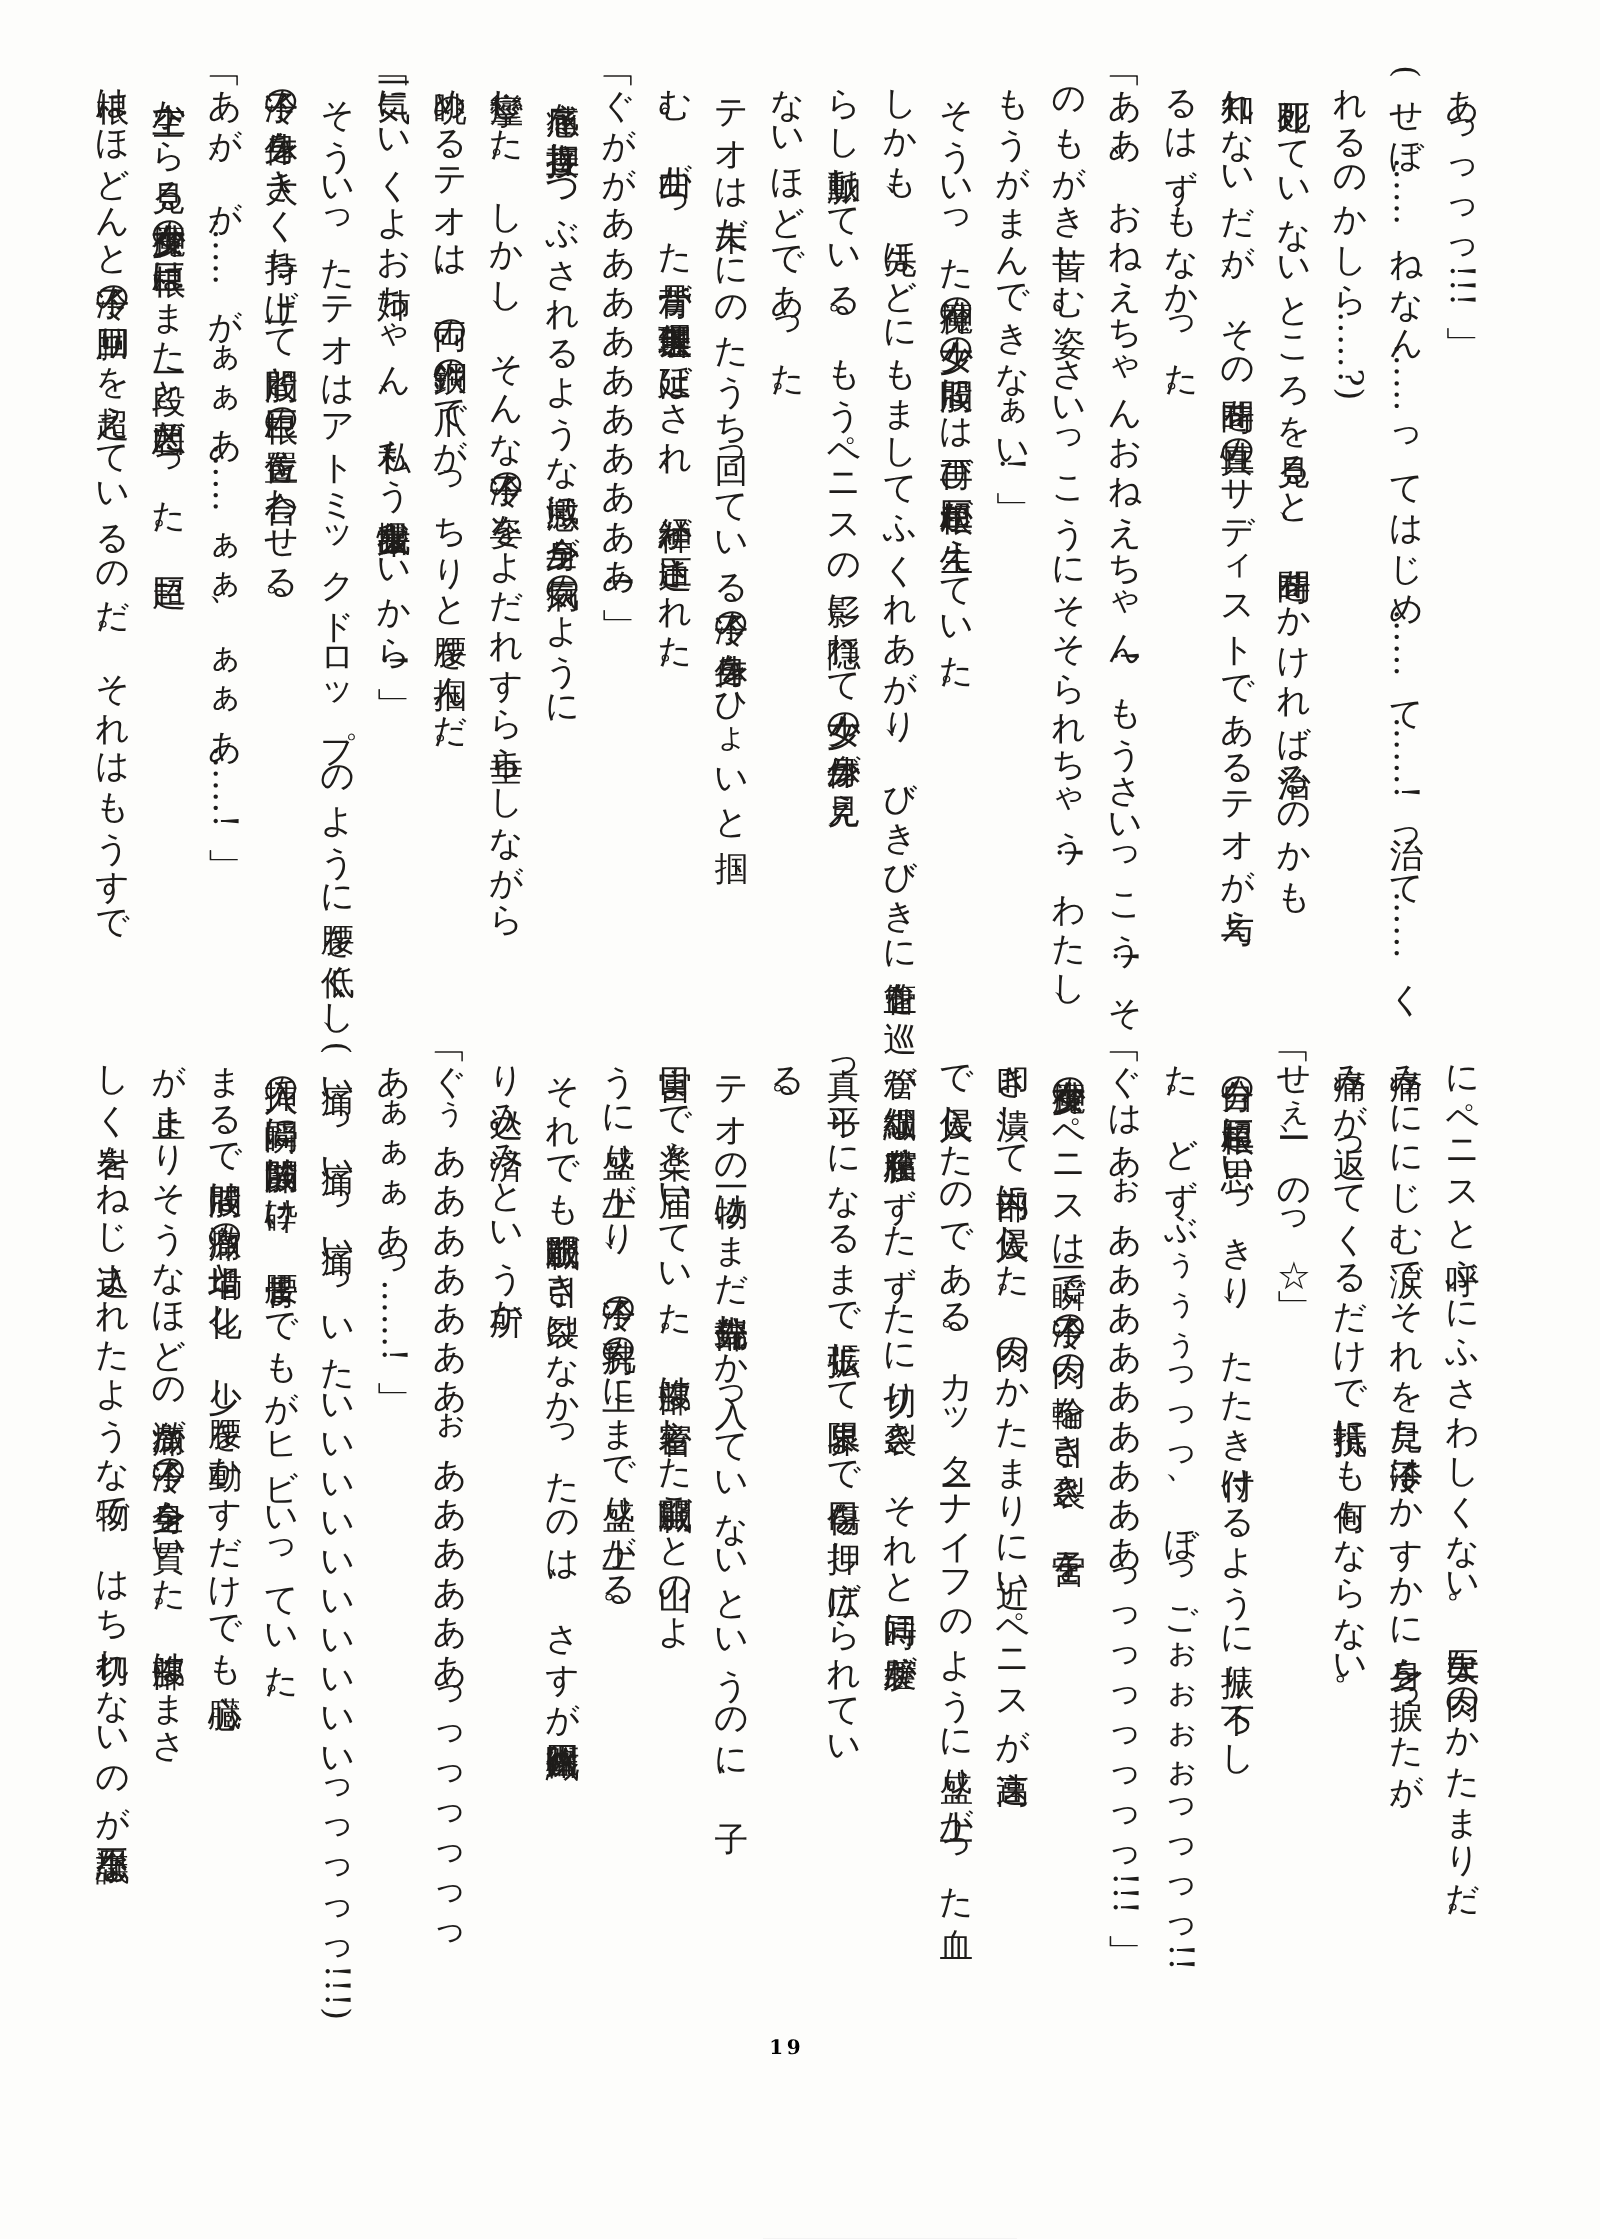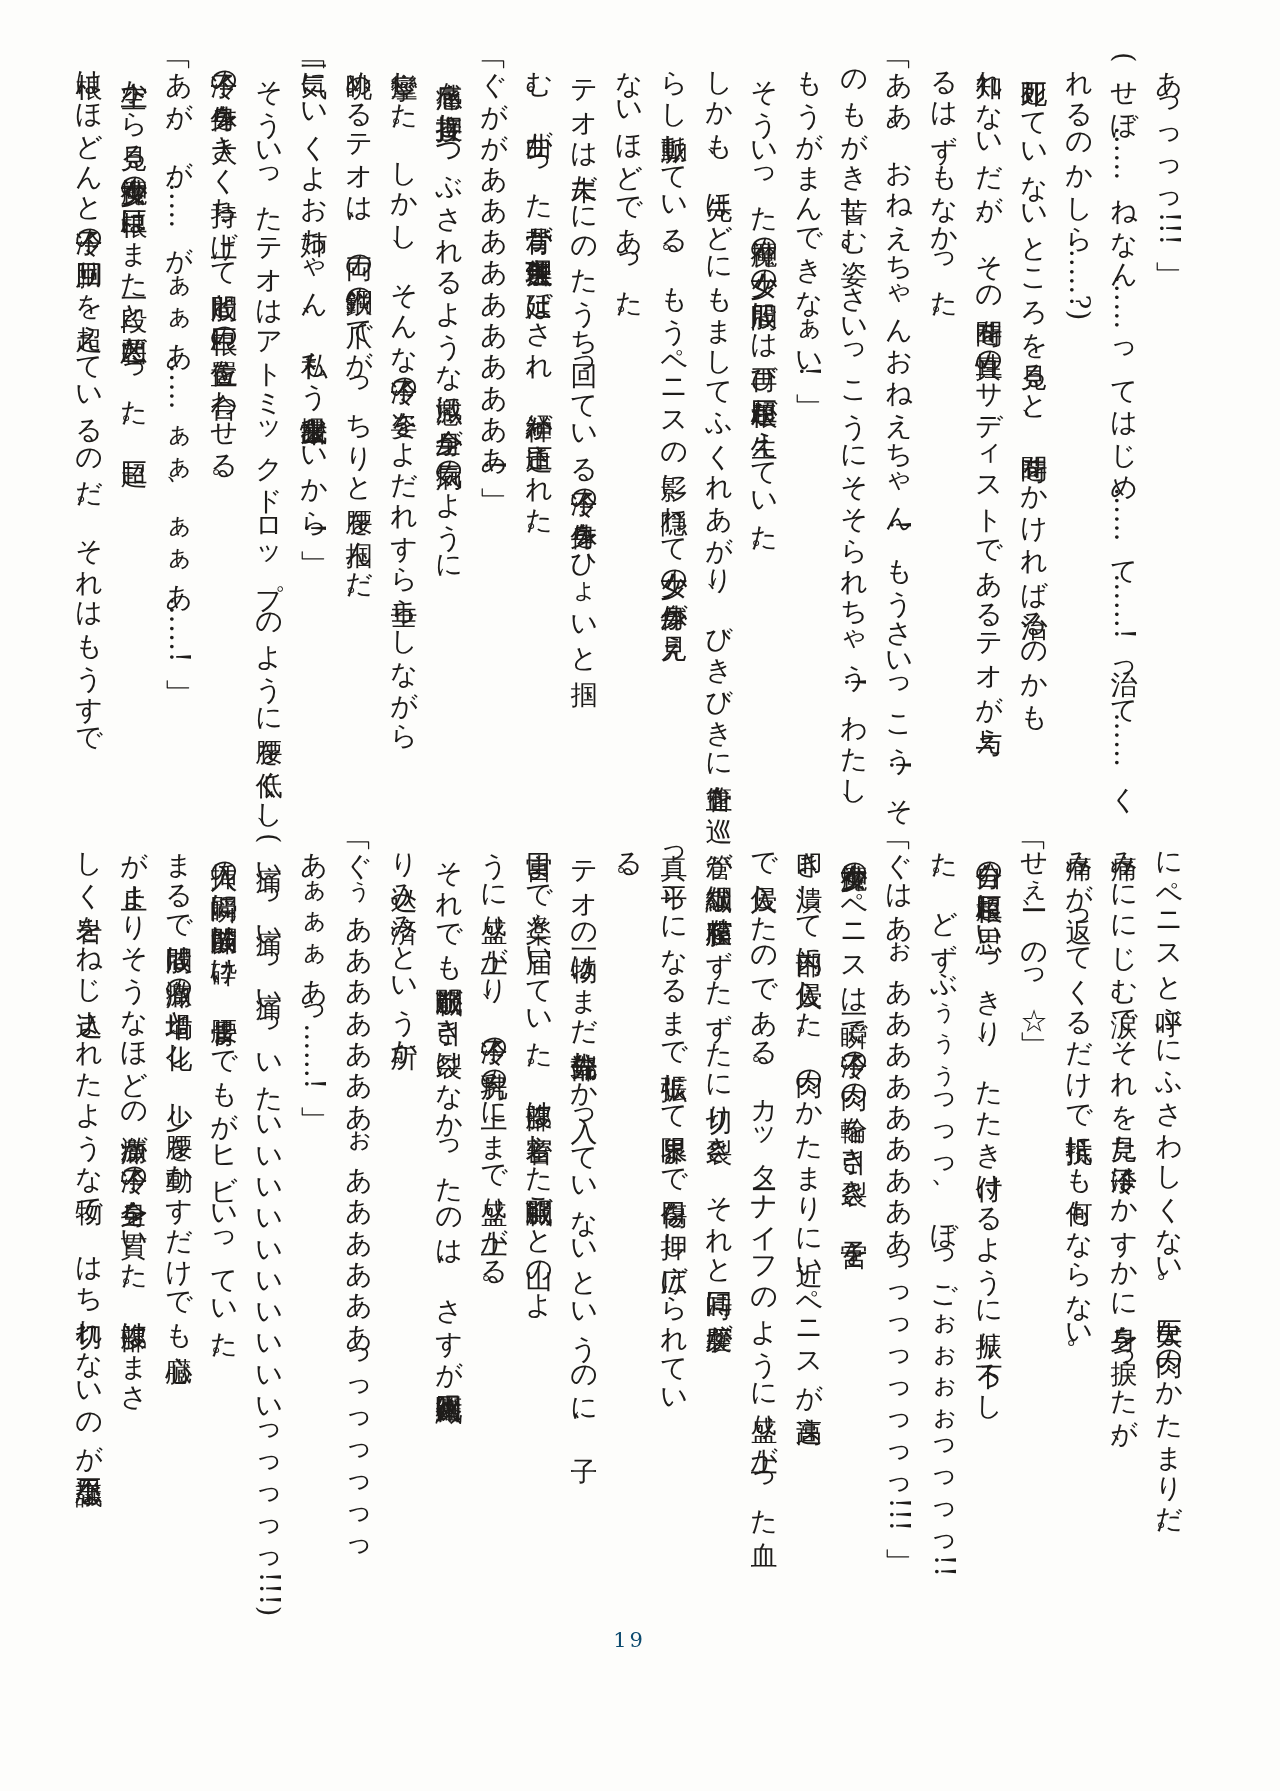--- a/index.html
+++ b/index.html
@@ -30,23 +30,24 @@
   .vblock-bottom { top: 833px; height: 800px; }
   .vcol {
     
   }
   .pagenum {
     position: absolute;
     top: 1628px;
     left: 67px;
     width: 1125px;
     text-align: center;
-    font-size: 21px;
+    font-size: 16px;
     letter-spacing: 3px;
-    color: #0c4a6e;
+    color: #000000;
+    font-weight: bold;
   }
 </style>
 </head>
 <body>
 
 <div class="page">
   <div class="vblock vblock-top"><div class="vcol">あっっっっ!!!」</div><div class="vcol">(せぼ……ねなん……ってはじめ……て……! 治って……く</div><div class="vcol">れるのかしら……?)</div><div class="vcol"> 即死していないところを見ると、時間をかければ治るのかも</div><div class="vcol">知れないだが、その時間を真性のサディストであるテオが与え</div><div class="vcol">るはずもなかった。</div><div class="vcol">「ああ、おねえちゃんおねえちゃん! もうさいっこう! そ</div><div class="vcol">のもがき苦しむ姿、さいっこうにそそられちゃう! わたし、</div><div class="vcol">もうがまんできなぁい!」</div><div class="vcol"> そういった魔神の少女の股間には再び超巨根が生えていた。</div><div class="vcol">しかも、先ほどにもましてふくれあがり、びきびきに血管を巡</div><div class="vcol">らし脈動している。もうペニスの影に隠れて少女の身体が見え</div><div class="vcol">ないほどであった。</div><div class="vcol"> テオは未だにのたうち回っている冷子の身体をひょいと掴</div><div class="vcol">む。曲がった背骨が無理矢理引き延ばされ、神経が圧迫された。</div><div class="vcol">「ぐががああああああああああ!」</div><div class="vcol"> 痛感を直接押しつぶされるような激感に全身が病気のように</div><div class="vcol">痙攣した。しかし、そんな冷子の姿をよだれすら垂らしながら</div><div class="vcol">眺めるテオは、両の鋼鉄の爪でがっちりと腰を掴んだ。</div><div class="vcol">「一気にいくよお姉ちゃん、私もう我慢出来ないから!」</div><div class="vcol"> そういったテオはアトミックドロップのように腰を低くし、</div><div class="vcol">冷子の身体を大きく持ち上げて股間と巨根の位置を合わせる。</div><div class="vcol">「あが、が……がぁぁあ……ぁぁ、ぁぁあ……!」</div><div class="vcol"> 上空から見る魔神少女の巨根はまた一段と凶悪だった。超巨</div><div class="vcol">根はほどんと冷子の胴回りを超えているのだ。それはもうすで</div></div>
 
   <div class="vblock vblock-bottom"><div class="vcol">にペニスと呼ぶにふさわしくない。巨大な肉のかたまりだ。</div><div class="vcol">痛みににじむ涙でそれを見た冷子はかすかに身を捩ったが、</div><div class="vcol">痛みが返ってくるだけで抵抗にも何もならない。</div><div class="vcol">「せぇー、のっ☆」</div><div class="vcol"> 自分の超巨根に思いっきり、たたき付けるように振り下ろし</div><div class="vcol">た。どずぶぅぅぅっっっ、ぼっごぉぉぉぉっっっっ!!</div><div class="vcol">「ぐはあぉあああああああああっっっっっっっっ!!!」</div><div class="vcol"> 魔神少女のペニスは一瞬で冷子の肉の輪を引き裂き、子宮を</div><div class="vcol">叩き潰して内部に侵入した。肉のかたまりに近いペニスが高速</div><div class="vcol">で侵入したのである。カッターナイフのように盛り上がった血</div><div class="vcol">管が繊細な膣粘膜をずたずたに切り裂き、それと同時に膣襞が</div><div class="vcol">真っ平らになるまで拡張して限界まで傷口を押し広げられてい</div><div class="vcol">る。</div><div class="vcol"> テオの一物はまだ先端部分しか入っていないというのに、子</div><div class="vcol">宮口まで楽々と届いていた。腹部は密着した戦闘服ごと山のよ</div><div class="vcol">うに盛り上がり、冷子の乳房の上にまで盛り上がる。</div><div class="vcol"> それでも戦闘服が引き裂けなかったのは、さすが呪術回路織</div><div class="vcol">り込み済みという所か。</div><div class="vcol">「ぐぅあああああああぉああああああっっっっっっっ</div><div class="vcol">あぁぁぁあっ……!」</div><div class="vcol">(痛いっ痛いっ痛いっいたいいいいいいいいいいっっっっっ!!!)</div><div class="vcol"> 挿入の瞬間に股関節は砕け、腰骨までもがヒビいっていた。</div><div class="vcol">まるで股間は激痛の坩堝と化し、少し腰を動かすだけでも心臓</div><div class="vcol">が止まりそうなほどの激痛が冷子の全身を貫いた。腹部はまさ</div><div class="vcol">しく岩をねじ込まれたような物で、はち切れないのが不思議な</div></div>
 

